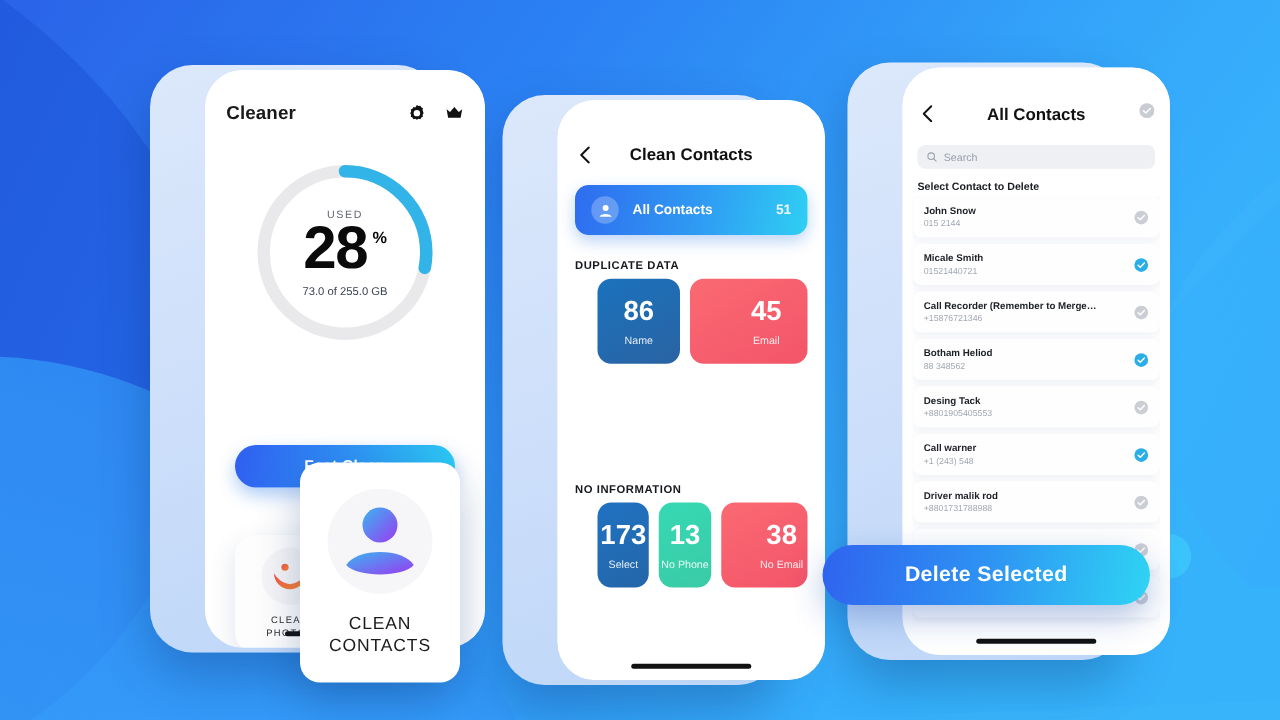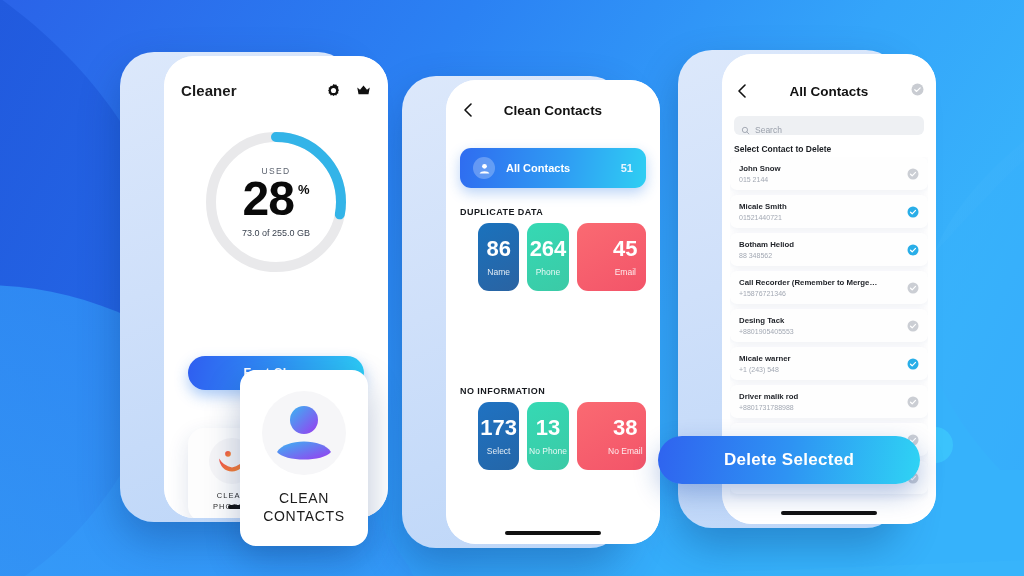--- a/index.html
+++ b/index.html
@@ -117,22 +117,22 @@
   .cc-label {
     margin-top: 14px; text-align: center;
     font-size: 14px; letter-spacing: .7px; color: #1b1b1b; line-height: 1.3;
   }
 
   
   #frame2 { left: 402px; top: 76px; width: 222px; height: 472px; }
   #phone2 { left: 406px; top: 80px; width: 214px; height: 464px; }
 
   .p2-header {
-    position: absolute; top: 16px; left: 14px; right: 14px; height: 22px;
-    display: flex; align-items: flex-end;
+    position: absolute; top: 36px; left: 14px; right: 14px; height: 22px;
+    display: flex; align-items: flex-start;
   }
   .back-chevron {
     width: 16px; height: 16px; cursor: pointer;
     display: flex; align-items: center; justify-content: center;
   }
   .p2-title {
     position: absolute; left: 0; right: 0; text-align: center;
     font-size: 13.5px; font-weight: bold; color: #111;
   }
 
@@ -185,21 +185,21 @@
   }
   .p3-title {
     position: absolute; left: 0; right: 0; text-align: center;
     font-size: 13.5px; font-weight: bold; color: #111;
   }
   .p3-head-check { position: absolute; right: 0; top: 2px; }
 
   .search-box {
     position: absolute; top: 62px; left: 12px; right: 12px; height: 19px;
     background: #eef0f3; border-radius: 6px;
-    display: flex; align-items: flex-end; padding: 0 7px;
+    display: flex; align-items: center; padding: 0 7px;
     cursor: text;
   }
   .search-ph { font-size: 8.5px; color: #9aa0ab; margin-left: 5px; }
 
   .select-label {
     position: absolute; top: 90px; left: 12px;
     font-size: 8.5px; font-weight: bold; color: #1a1d22;
   }
 
   .contact-list {
@@ -363,24 +363,20 @@
       <div class="ac-label">All Contacts</div>
       <div class="ac-count">51</div>
     </div>
 
     <div class="sec-title" id="sec-dup">DUPLICATE DATA</div>
     <div class="stat-row" id="row-dup">
       <div class="stat-card c-blue">
         <div class="stat-num">86</div>
         <div class="stat-lbl">Name</div>
       </div>
-      <div class="stat-card c-teal">
-        <div class="stat-num">264</div>
-        <div class="stat-lbl">Phone</div>
-      </div>
       <div class="stat-card c-pink">
         <div class="stat-num">45</div>
         <div class="stat-lbl">Email</div>
       </div>
     </div>
 
     <div class="sec-title" id="sec-noinfo">NO INFORMATION</div>
     <div class="stat-row" id="row-noinfo">
       <div class="stat-card c-blue2">
         <div class="stat-num">173</div>
@@ -445,51 +441,51 @@
             <div class="ci-name">Micale Smith</div>
             <div class="ci-phone">01521440721</div>
           </div>
           <svg class="ci-check" viewBox="0 0 24 24">
             <circle cx="12" cy="12" r="11" fill="#29aee8"></circle>
             <path d="M7 12.4 L10.4 15.6 L17 8.9" stroke="#fff" stroke-width="2.4" fill="none" stroke-linecap="round" stroke-linejoin="round"></path>
           </svg>
         </div>
         <div class="contact-item">
           <div class="ci-texts">
+            <div class="ci-name">Call Recorder (Remember to Merge…</div>
+            <div class="ci-phone">+15876721346</div>
+          </div>
+          <svg class="ci-check" viewBox="0 0 24 24">
+            <circle cx="12" cy="12" r="11" fill="#cbced4"></circle>
+            <path d="M7 12.4 L10.4 15.6 L17 8.9" stroke="#fff" stroke-width="2.4" fill="none" stroke-linecap="round" stroke-linejoin="round"></path>
+          </svg>
+        </div>
+        <div class="contact-item">
+          <div class="ci-texts">
             <div class="ci-name">Botham Heliod</div>
             <div class="ci-phone">88 348562</div>
           </div>
           <svg class="ci-check" viewBox="0 0 24 24">
             <circle cx="12" cy="12" r="11" fill="#29aee8"></circle>
             <path d="M7 12.4 L10.4 15.6 L17 8.9" stroke="#fff" stroke-width="2.4" fill="none" stroke-linecap="round" stroke-linejoin="round"></path>
           </svg>
         </div>
         <div class="contact-item">
           <div class="ci-texts">
-            <div class="ci-name">Call Recorder (Remember to Merge…</div>
-            <div class="ci-phone">+15876721346</div>
-          </div>
-          <svg class="ci-check" viewBox="0 0 24 24">
-            <circle cx="12" cy="12" r="11" fill="#cbced4"></circle>
-            <path d="M7 12.4 L10.4 15.6 L17 8.9" stroke="#fff" stroke-width="2.4" fill="none" stroke-linecap="round" stroke-linejoin="round"></path>
-          </svg>
-        </div>
-        <div class="contact-item">
-          <div class="ci-texts">
             <div class="ci-name">Desing Tack</div>
             <div class="ci-phone">+8801905405553</div>
           </div>
           <svg class="ci-check" viewBox="0 0 24 24">
             <circle cx="12" cy="12" r="11" fill="#cbced4"></circle>
             <path d="M7 12.4 L10.4 15.6 L17 8.9" stroke="#fff" stroke-width="2.4" fill="none" stroke-linecap="round" stroke-linejoin="round"></path>
           </svg>
         </div>
         <div class="contact-item">
           <div class="ci-texts">
-            <div class="ci-name">Micale warner</div>
+            <div class="ci-name">Call warner</div>
             <div class="ci-phone">+1 (243) 548</div>
           </div>
           <svg class="ci-check" viewBox="0 0 24 24">
             <circle cx="12" cy="12" r="11" fill="#29aee8"></circle>
             <path d="M7 12.4 L10.4 15.6 L17 8.9" stroke="#fff" stroke-width="2.4" fill="none" stroke-linecap="round" stroke-linejoin="round"></path>
           </svg>
         </div>
         <div class="contact-item">
           <div class="ci-texts">
             <div class="ci-name">Driver malik rod</div>

